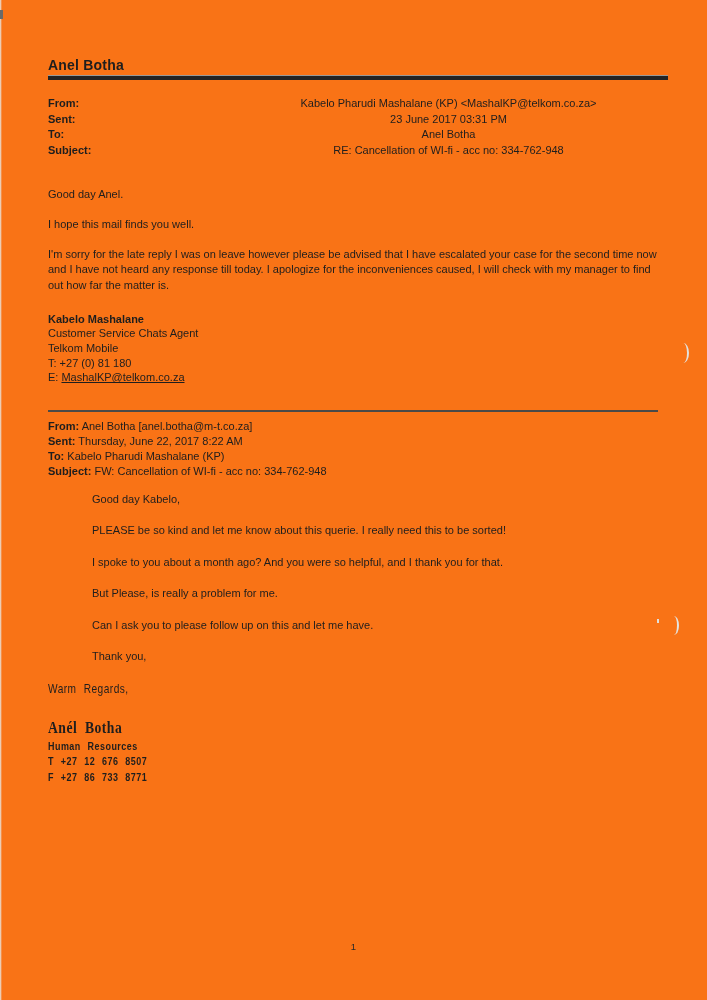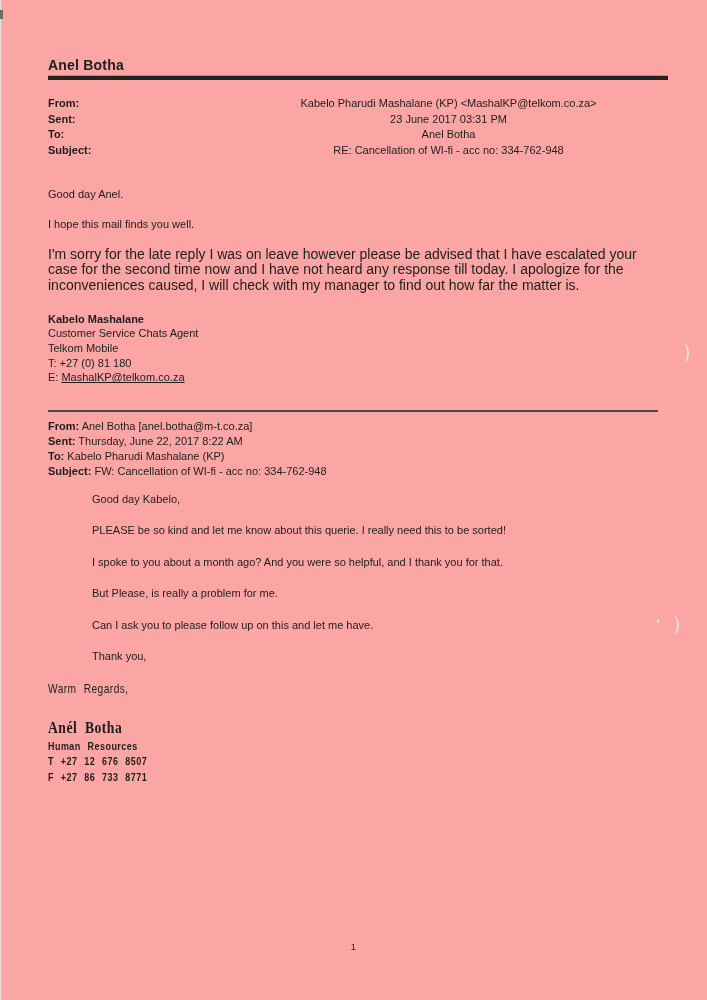--- a/index.html
+++ b/index.html
@@ -1,19 +1,19 @@
 <!DOCTYPE html>
 <html><head>
 <meta charset="utf-8">
 <style>
   html,body{margin:0;padding:0;background:#ffffff;}
   .page{
     position:relative;
     width:707px;height:1000px;
-    background:#fca5a5;
+    background:#f97316;
     font-family:"Liberation Sans", sans-serif;
     color:#1e1e1e;
     overflow:hidden;
   }
   
   .edge-tint{position:absolute;left:0;top:0;bottom:0;width:2px;background:linear-gradient(to right,#e9e9e7,transparent);}
   .artifact-corner{position:absolute;left:0;top:10px;width:3px;height:9px;background:#6a6a68;}
   .artifact-curve1{position:absolute;left:678px;top:343px;width:9px;height:20px;border-right:2px solid #e2e2df;border-radius:50%;}
   .artifact-curve2{position:absolute;left:669px;top:616px;width:8px;height:19px;border-right:2px solid #e4e4e1;border-radius:50%;}
   .artifact-dot{position:absolute;left:657px;top:619px;width:2px;height:4px;background:#e0e0dd;}
@@ -23,21 +23,21 @@
   .page-title{font-size:14px;font-weight:bold;letter-spacing:.2px;margin:0;line-height:16px;}
   .title-rule{height:4px;background:#232323;margin-top:3px;box-shadow:0 -1px 0 #9a9a98;}
 
   .hdr-table{margin-top:16px;font-size:11px;}
   .hdr-row{display:flex;line-height:15.5px;}
   .hdr-label{width:181px;font-weight:bold;flex:none;}
   .hdr-value{flex:1;text-align:center;}
 
   .body1{margin-top:29px;}
   p.bline{margin:0 0 15px 0;font-size:11px;line-height:15px;}
-  p.bpara{margin:0 0 15px 0;font-size:14px;line-height:15.3px;}
+  p.bpara{margin:0 0 15px 0;font-size:11px;line-height:15.3px;}
 
   .sig1{margin-top:19px;font-size:11px;line-height:14.6px;}
   .sig1 .sig-name{font-weight:bold;}
   .sig-link{text-decoration:underline;color:#1e1e1e;cursor:pointer;}
 
   .sep-rule{margin-top:25px;height:2px;background:#4a4a48;width:610px;}
 
   .hdr2{margin-top:7px;font-size:11px;line-height:15.2px;}
   .hdr2 b{font-weight:bold;}
 

